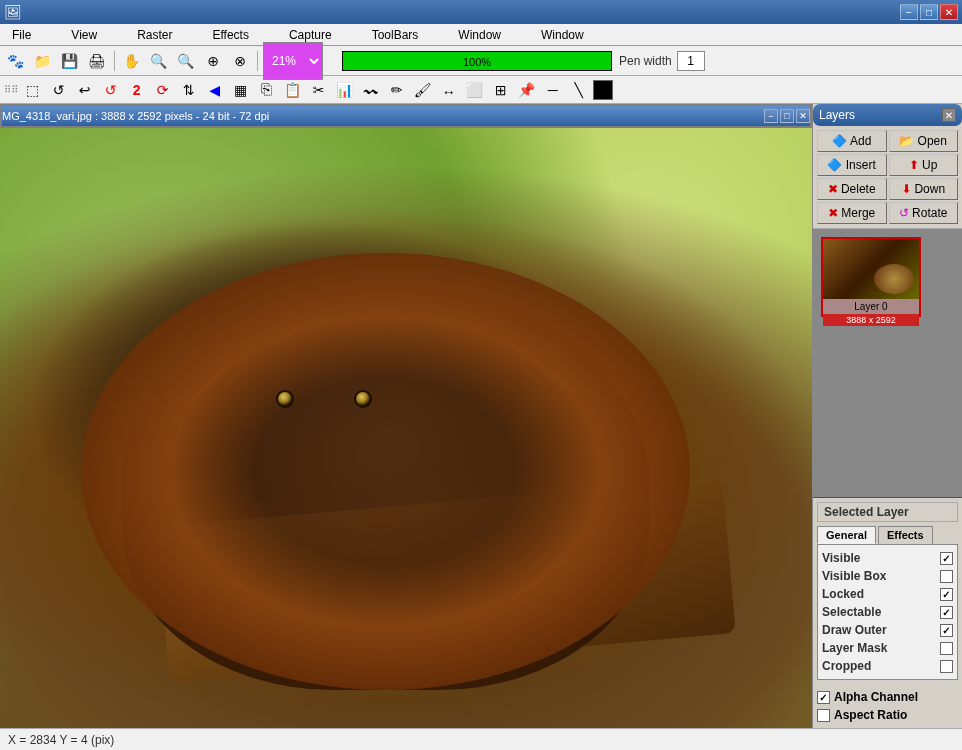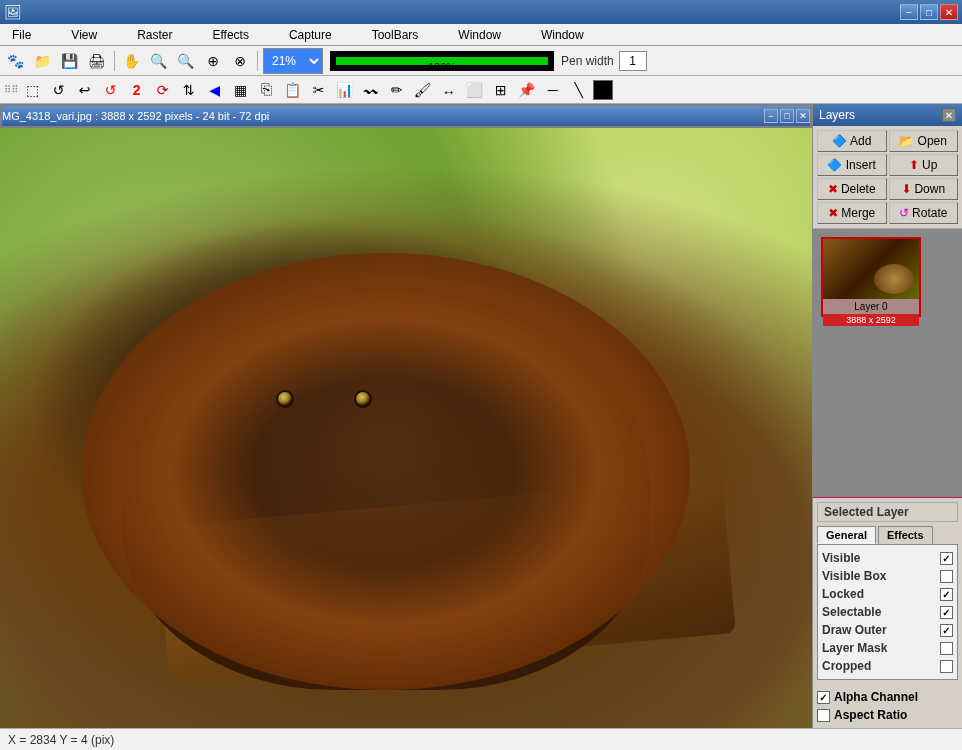--- a/index.html
+++ b/index.html
@@ -54,26 +54,26 @@
       gap: 3px;
     }
     .tb-btn {
       width: 24px; height: 24px; border: 1px solid transparent;
       background: transparent; cursor: pointer;
       display: flex; align-items: center; justify-content: center;
       font-size: 14px;
     }
     .tb-sep { width: 1px; height: 20px; background: #aaa; margin: 0 2px; }
     .zoom-select {
-      width: 60px; height: 26px; border: 1px solid #888;
-      background: #3b82f6; color: white; padding: 0 4px;
+      width: 60px; height: 38px; border: 1px solid #888;
+      background: #d946ef; color: white; padding: 0 4px;
     }
     .progress-bar-container {
-      width: 224px; height: 20px; background: #e0e0e0;
-      border: 6px solid #000000; position: relative; margin-left: 4px;
+      width: 270px; height: 20px; background: #e0e0e0;
+      border: 1px solid #000000; position: relative; margin-left: 16px;
     }
     .progress-bar-fill {
       position: absolute; left: 0; top: 0; height: 100%;
       background: #00d000; width: 100%;
     }
     .progress-bar-text {
       position: absolute; width: 100%; text-align: center;
       line-height: 20px; font-size: 11px; color: #000; z-index: 1;
     }
     .pen-width-label { margin-left: 4px; color: #333; }
@@ -175,20 +175,21 @@
     }
     .layers-header {
       background: linear-gradient(to bottom, #4a7ab5, #2c5a9a);
       color: white;
       height: 22px;
       display: flex;
       align-items: center;
       justify-content: space-between;
       padding: 0 6px;
       font-size: 12px;
+      border-radius: 7px;
     }
     .layers-close-btn {
       width: 14px; height: 14px; background: #888;
       border: 1px solid #666; cursor: pointer;
       display: flex; align-items: center; justify-content: center;
       font-size: 10px; color: white;
     }
     .layer-action-btn {
       height: 22px;
       border: 1px outset #c0c0c0;

